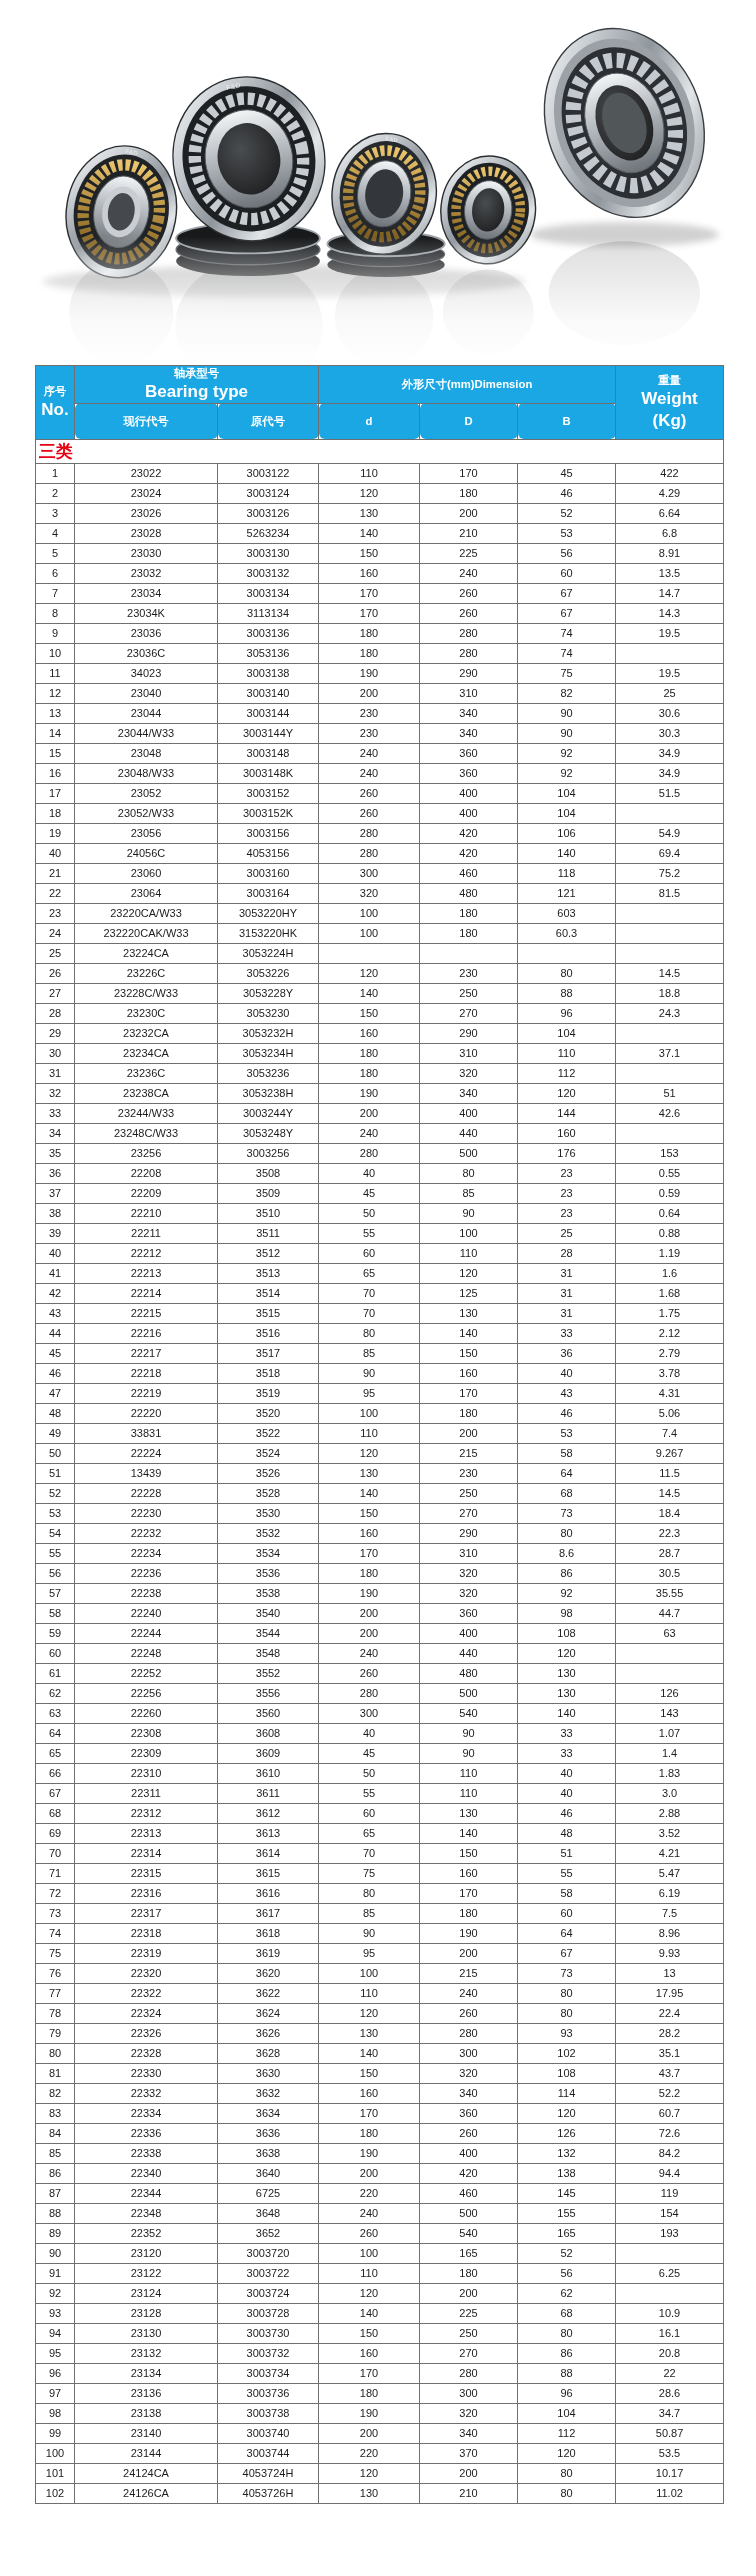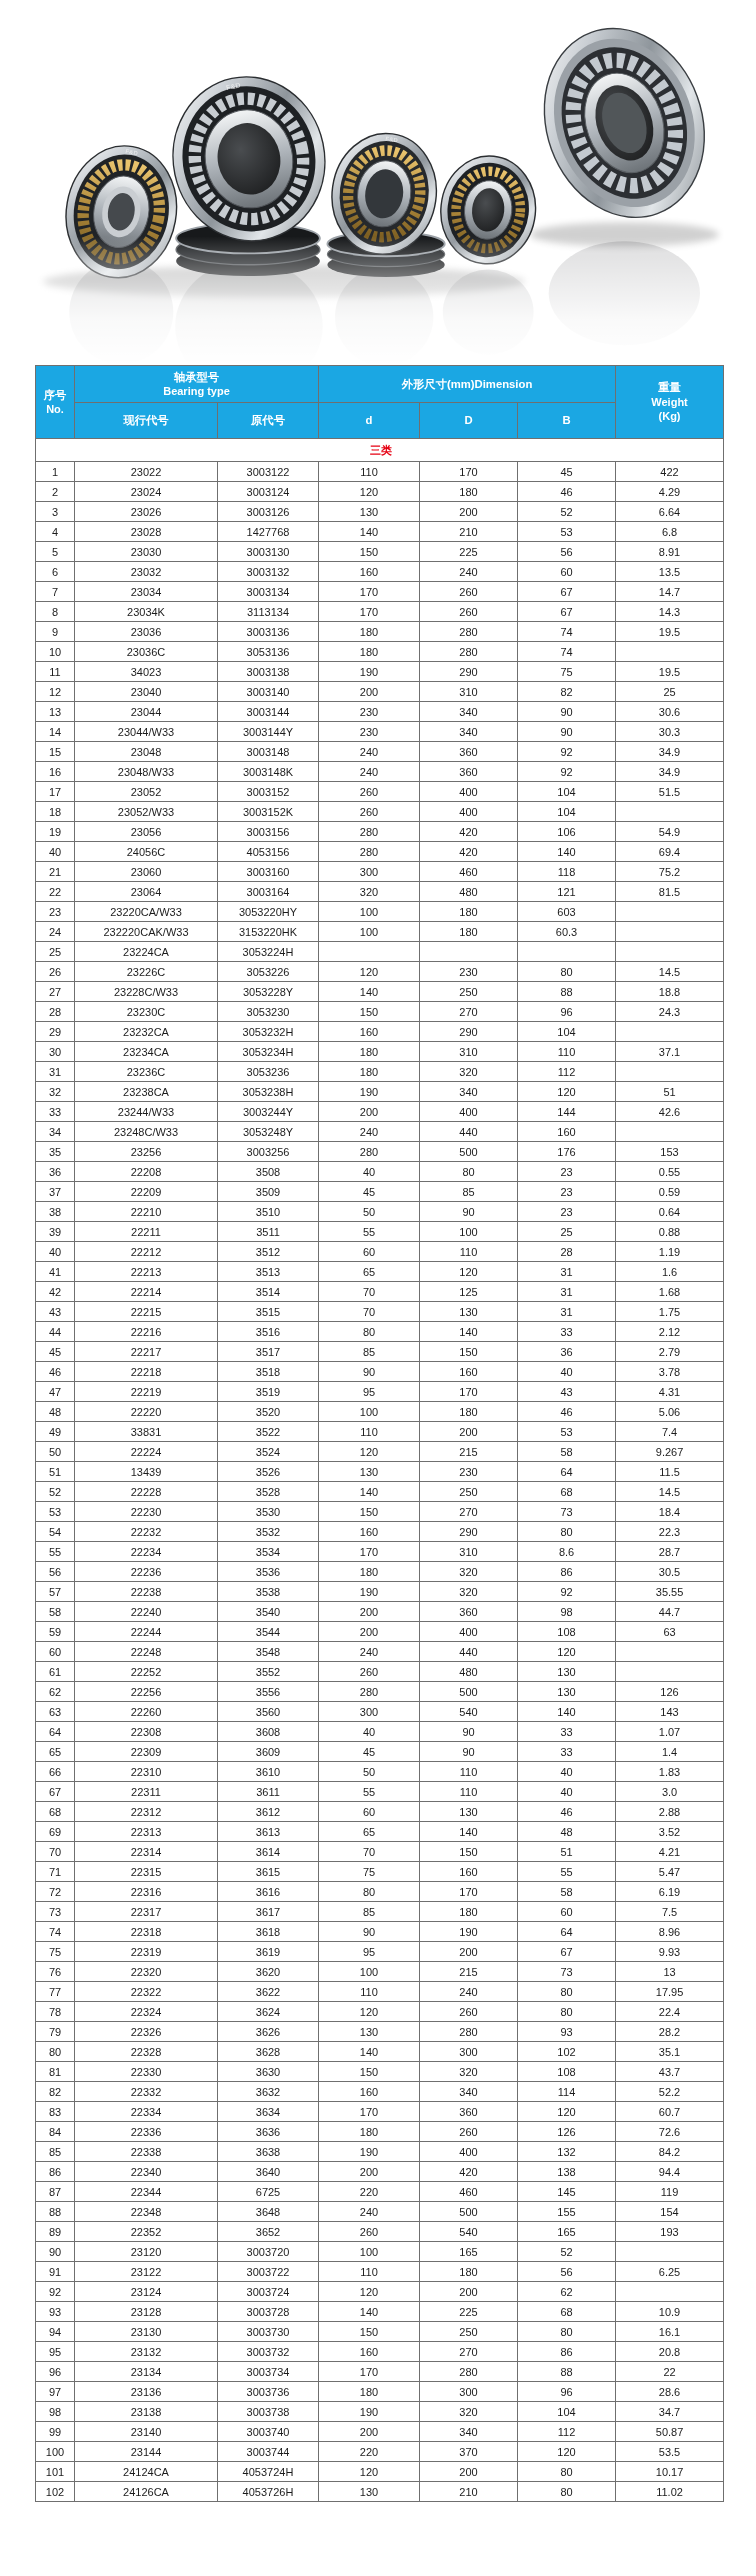--- a/index.html
+++ b/index.html
@@ -21,25 +21,25 @@
   table.catalog th, table.catalog td{
     border:0.9px solid var(--border);
     text-align:center;vertical-align:middle;
     padding:0;overflow:hidden;white-space:nowrap;
   }
   thead th{
     background:var(--header-bg);color:#fff;font-weight:600;
     font-size:11.3px;line-height:1.3;
   }
   thead tr.h-row1 th{height:36px;}
-  thead tr.h-row2 th{height:35px;}
-  .hdr-sub{display:block;font-size:11px;}
+  thead tr.h-row2 th{height:35px;border-radius:6px;}
+  .hdr-sub{display:block;font-size:17px;}
   tr.category-row td{
-    color:var(--category-red);font-weight:700;text-align:center;
-    padding-left:2.8px;height:22px;font-size:11px;background:#fff;
+    color:var(--category-red);font-weight:700;text-align:left;
+    padding-left:2.8px;height:22px;font-size:17px;background:#fff;
   }
   tbody tr.data-row{height:20px;}
   tbody tr.data-row td{font-size:11px;}
 </style>
 </head>
 <body>
 
 <div class="hero">
 <svg width="757" height="365" viewBox="0 0 800 386">
   <defs>
@@ -211,21 +211,21 @@
         <td>23026</td>
         <td>3003126</td>
         <td>130</td>
         <td>200</td>
         <td>52</td>
         <td>6.64</td>
       </tr>
       <tr class="data-row">
         <td>4</td>
         <td>23028</td>
-        <td>1427768</td>
+        <td>5263234</td>
         <td>140</td>
         <td>210</td>
         <td>53</td>
         <td>6.8</td>
       </tr>
       <tr class="data-row">
         <td>5</td>
         <td>23030</td>
         <td>3003130</td>
         <td>150</td>

